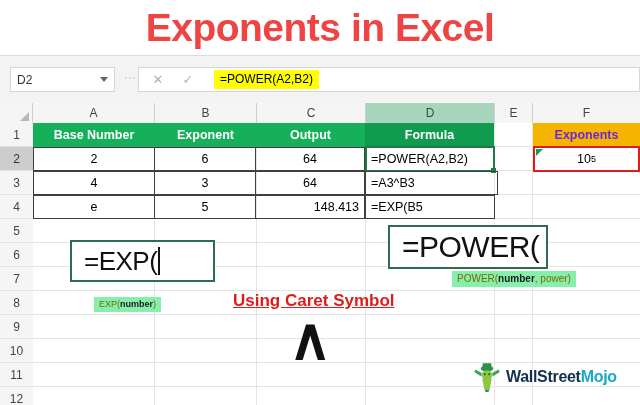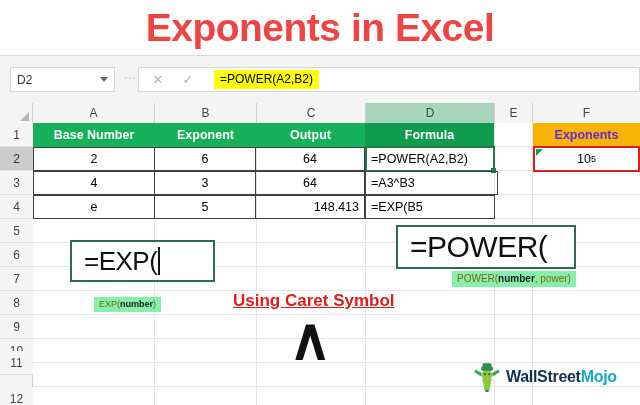--- a/index.html
+++ b/index.html
@@ -218,21 +218,21 @@
       <div class="rowhead" style="top:0px;">1</div>
       <div class="rowhead active" style="top:24px;">2</div>
       <div class="rowhead" style="top:48px;">3</div>
       <div class="rowhead" style="top:72px;">4</div>
       <div class="rowhead" style="top:96px;">5</div>
       <div class="rowhead" style="top:120px;">6</div>
       <div class="rowhead" style="top:144px;">7</div>
       <div class="rowhead" style="top:168px;">8</div>
       <div class="rowhead" style="top:192px;">9</div>
       <div class="rowhead" style="top:216px;">10</div>
-      <div class="rowhead" style="top:228px;">11</div>
+      <div class="rowhead" style="top:240px;">11</div>
       <div class="rowhead" style="top:264px;">12</div>
     </div>
 
     <div class="cellarea">
 
       <div class="gl-v" style="left:121px;"></div>
       <div class="gl-v" style="left:223px;"></div>
       <div class="gl-v" style="left:332px;"></div>
       <div class="gl-v" style="left:461px;"></div>
       <div class="gl-v" style="left:499px;"></div>
@@ -276,21 +276,21 @@
       <div class="cell left boxed" style="left:332px;top:48px;width:133px;">=A3^B3</div>
 
       <div class="cell center boxed" style="left:0px;top:72px;width:122px;">e</div>
       <div class="cell center boxed" style="left:121px;top:72px;width:102px;">5</div>
       <div class="cell right boxed" style="left:222px;top:72px;width:110px;">148.413</div>
       <div class="cell left boxed" style="left:332px;top:72px;width:130px;overflow:hidden;">=EXP(B5</div>
 
     </div>
   </div>
 
-  <div class="float-box big" style="left:396px;top:225px;width:180px;height:44px;">
+  <div class="float-box big" style="left:388px;top:225px;width:160px;height:44px;">
     <span class="txt">=POWER(</span>
   </div>
   <div class="tooltip" style="left:452px;top:271px;">
     <span>POWER(</span><b>number</b><span>, power)</span>
   </div>
 
   <div class="float-box" style="left:70px;top:240px;width:145px;height:42px;">
     <span class="txt">=EXP(</span>
     <span class="caret-bar"></span>
   </div>

